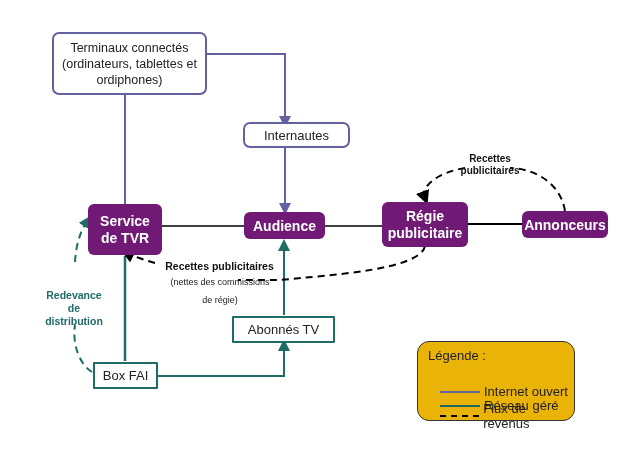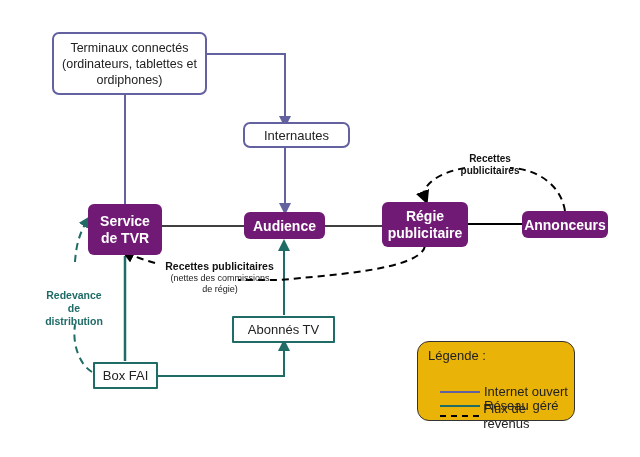--- a/index.html
+++ b/index.html
@@ -88,21 +88,21 @@
 </div>
 
 <div class="box teal-box" style="left:93px;top:362px;width:65px;height:27px;font-size:13px;">
   <span>Box FAI</span>
 </div>
 
 <div class="lbl" style="left:460px;top:153px;width:60px;font-size:10px;font-weight:bold;line-height:12px;color:#111;">Recettes
 publicitaires</div>
 
 <div class="lbl" style="left:152px;top:260px;width:135px;font-size:10.5px;font-weight:bold;color:#111;">Recettes publicitaires</div>
-<div class="lbl" style="left:160px;top:273px;width:120px;font-size:9px;line-height:11px;color:#222;">(nettes des commissions
+<div class="lbl" style="left:160px;top:273px;width:120px;font-size:9px;line-height:18px;color:#222;">(nettes des commissions
 de régie)</div>
 
 <div class="lbl" style="left:40px;top:289px;width:68px;font-size:10.5px;font-weight:bold;line-height:13px;color:#1f6b66;">Redevance
 de
 distribution</div>
 
 <div class="legend">
   <div class="title">Légende :</div>
   <div class="item" style="top:25px;margin-top:31px;">
     <span class="swatch" style="border-top:2px solid #1f6b66;"></span>

